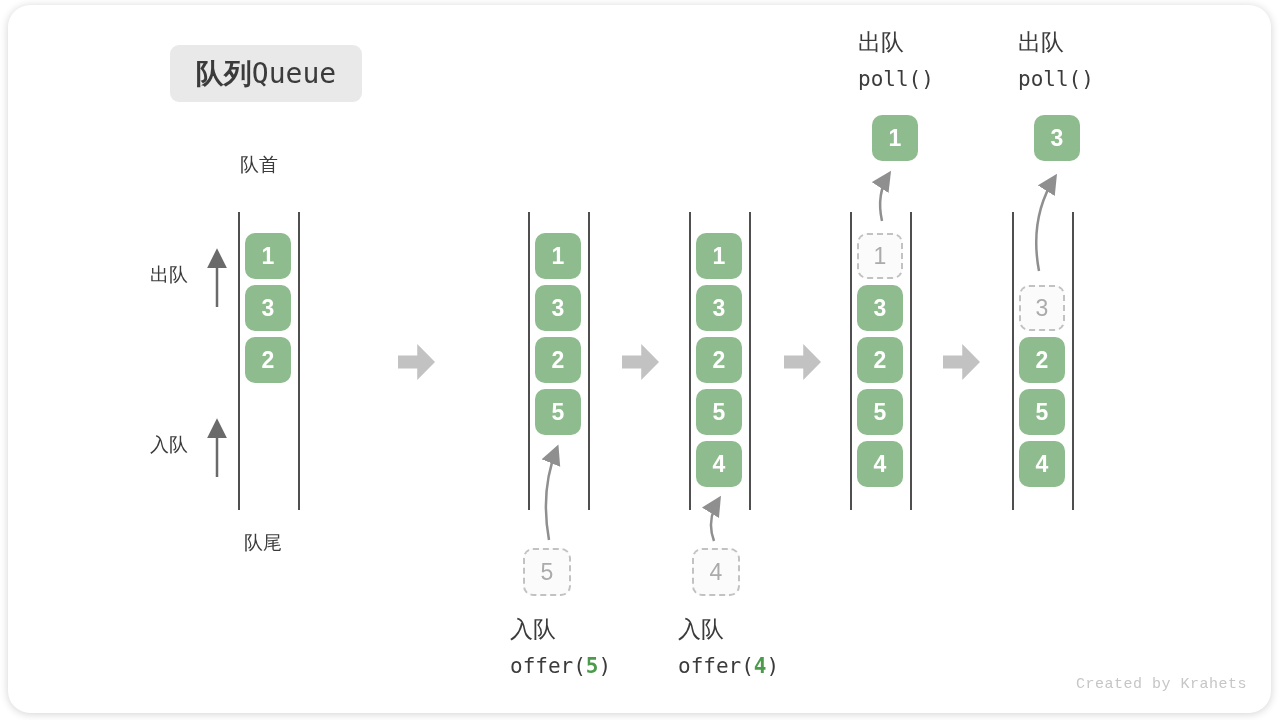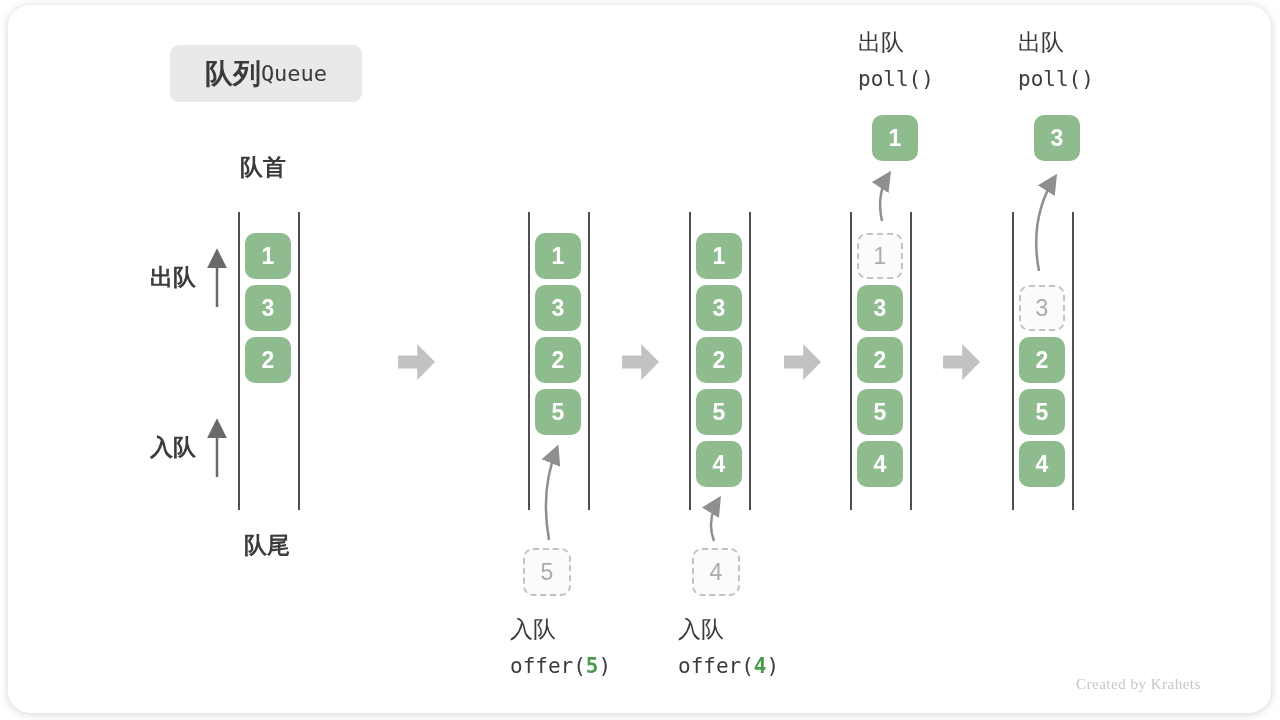--- a/index.html
+++ b/index.html
@@ -12,23 +12,23 @@
     position: absolute; left: 8px; top: 5px; width: 1263px; height: 708px;
     background: #ffffff; border-radius: 22px;
     box-shadow: 0 1px 9px rgba(0,0,0,0.18);
   }
   .badge {
     position: absolute; left: 170px; top: 45px; width: 192px; height: 57px;
     background: var(--badge-bg, #e9e9e9); border-radius: 9px;
     display: flex; align-items: center; justify-content: center; 
   }
   .badge-zh { font-size: 28px; font-weight: 700; color: var(--text-dark); }
-  .badge-en { font-family: "DejaVu Sans Mono", monospace; font-size: 22px; color: var(--text-dark); }
-
-  .lbl { position: absolute; font-size: 23px; font-weight: 700; color: var(--text-dark); white-space: nowrap; }
+  .badge-en { font-family: "DejaVu Sans Mono", monospace; font-size: 28px; color: var(--text-dark); }
+
+  .lbl { position: absolute; font-size: 19px; font-weight: 400; color: var(--text-dark); white-space: nowrap; }
 
   .queue { position: absolute; top: 212px; width: 62px; height: 298px; }
   .rail { position: absolute; top: 0; width: 2px; height: 298px; background: var(--rail-gray, #4f4f4f); }
   .rail.left { left: 0; } .rail.right { left: 60px; }
 
   .cell {
     position: absolute; left: 7px; width: 46px; height: 46px; box-sizing: border-box;
     border-radius: 10px; display: flex; align-items: center; justify-content: center;
     font-size: 23px;
   }
@@ -68,21 +68,21 @@
   }
 
   svg.overlay { position: absolute; left: 0; top: 0; pointer-events: none; }
   .flow { fill: none; stroke: var(--flow-arrow-gray, #8f8f8f); stroke-width: 2.5; }
   .side { fill: none; stroke: var(--side-arrow-gray, #6a6a6a); stroke-width: 2.5; }
   .mk-flow { fill: var(--flow-arrow-gray, #8f8f8f); }
   .mk-side { fill: var(--side-arrow-gray, #6a6a6a); }
 
   .watermark {
     position: absolute; left: 1076px; top: 676px;
-    font-family: Liberation Serif, serif; font-size: 15px; letter-spacing: 0.5px;
+    font-family: Liberation Mono, monospace; font-size: 15px; letter-spacing: 0.5px;
     color: var(--watermark-gray, #c6c6c6); white-space: nowrap; text-align: right;
   }
 </style>
 </head>
 <body>
 
 <div class="canvas">
   <div class="card"></div>
 
   <div class="badge">

